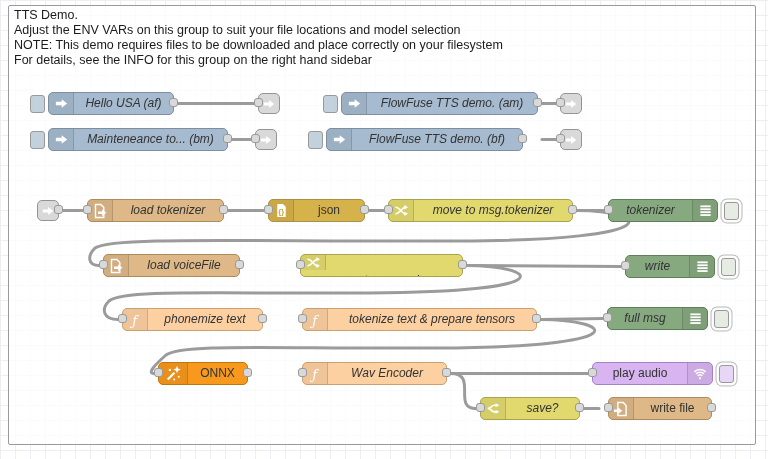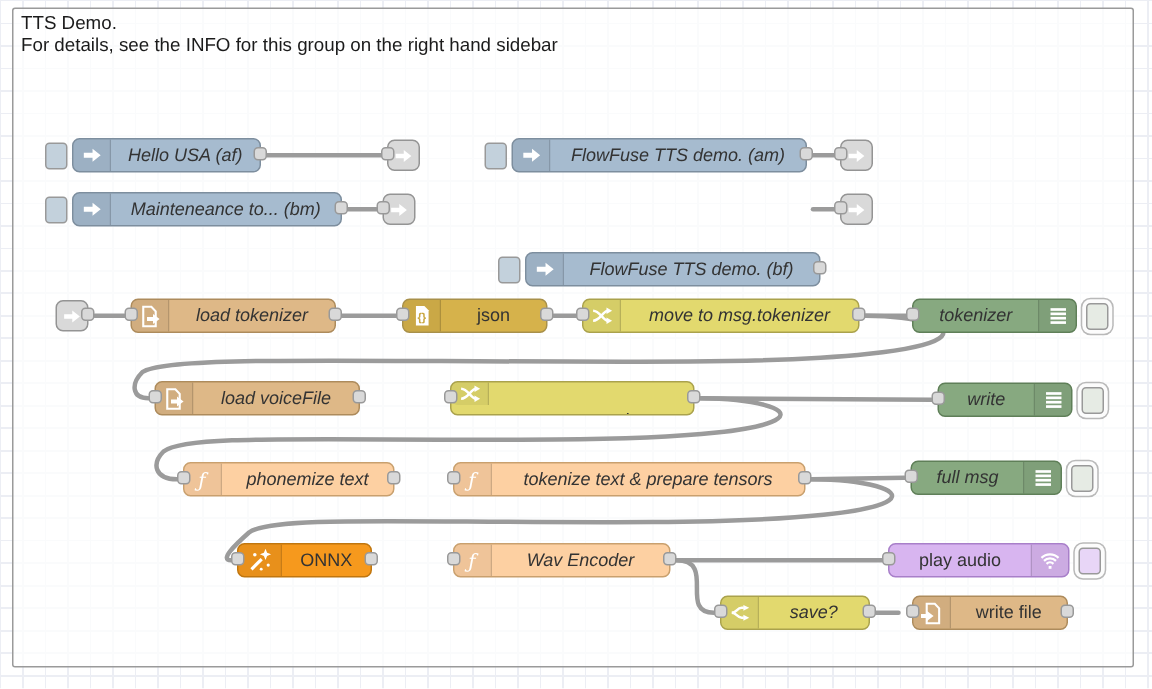--- a/index.html
+++ b/index.html
@@ -56,20 +56,22 @@
   .side-btn.right{right:-22px;box-shadow:0 0 0 2.5px rgba(255,255,255,0.95),0 0 0 3.5px #b9b9b9;}
   .node.link{width:22px;height:21px;justify-content:center;border-radius:5px;}
 </style>
 </head>
 <body>
 
 <div id="canvas">
   <div id="group-rect"></div>
   <div id="group-text">
     <div>TTS Demo.</div>
+    <div>Adjust the ENV VARs on this group to suit your file locations and model selection</div>
+    <div>NOTE: This demo requires files to be downloaded and place correctly on your filesystem</div>
     <div>For details, see the INFO for this group on the right hand sidebar</div>
   </div>
   <svg id="wires" xmlns="http://www.w3.org/2000/svg">
       <path d="M178 103.5 L254 103.5"></path>
       <path d="M542 103.5 L556 103.5"></path>
       <path d="M232 139.5 L251 139.5"></path>
       <path d="M542 139.5 L556 139.5"></path>
       <path d="M63 210.5 L83 210.5"></path>
       <path d="M228 210.5 L264 210.5"></path>
       <path d="M369 210.5 L384 210.5"></path>
@@ -131,21 +133,21 @@
         <span class="label it">Mainteneance to... (bm)</span>
       </div>
       <div class="node link" style="left: 255px; top: 129px; background: rgb(217, 217, 217); border-color: rgb(148, 148, 148);">
         <div class="port in"></div>
         <div class="icon-region left" style="width: 20px; background: transparent; border: none;">
           <svg width="14" height="14" viewBox="0 0 16 16">
             <path d="M2 6.2 H8.2 V3.4 L14 8 L8.2 12.6 V9.8 H2 z" fill="#fff"></path>
           </svg>
         </div>
       </div>
-      <div class="node" style="left: 350px; top: 128px; width: 197px; background: rgb(166, 187, 207); border-color: rgb(125, 142, 158); margin-top: 40px;">
+      <div class="node" style="left: 326px; top: 128px; width: 197px; background: rgb(166, 187, 207); border-color: rgb(125, 142, 158);">
         <div class="port out"></div>
         <div class="side-btn left" style="background: rgb(195, 209, 220);"></div>
         <div class="icon-region left" style="width: 24px;">
           <svg width="15" height="15" viewBox="0 0 16 16">
             <path d="M2 6.2 H8.2 V3.4 L14 8 L8.2 12.6 V9.8 H2 z" fill="#fff"></path>
           </svg>
         </div>
         <span class="label it">FlowFuse TTS demo. (bf)</span>
       </div>
       <div class="node link" style="left: 560px; top: 129px; background: rgb(217, 217, 217); border-color: rgb(148, 148, 148);">

